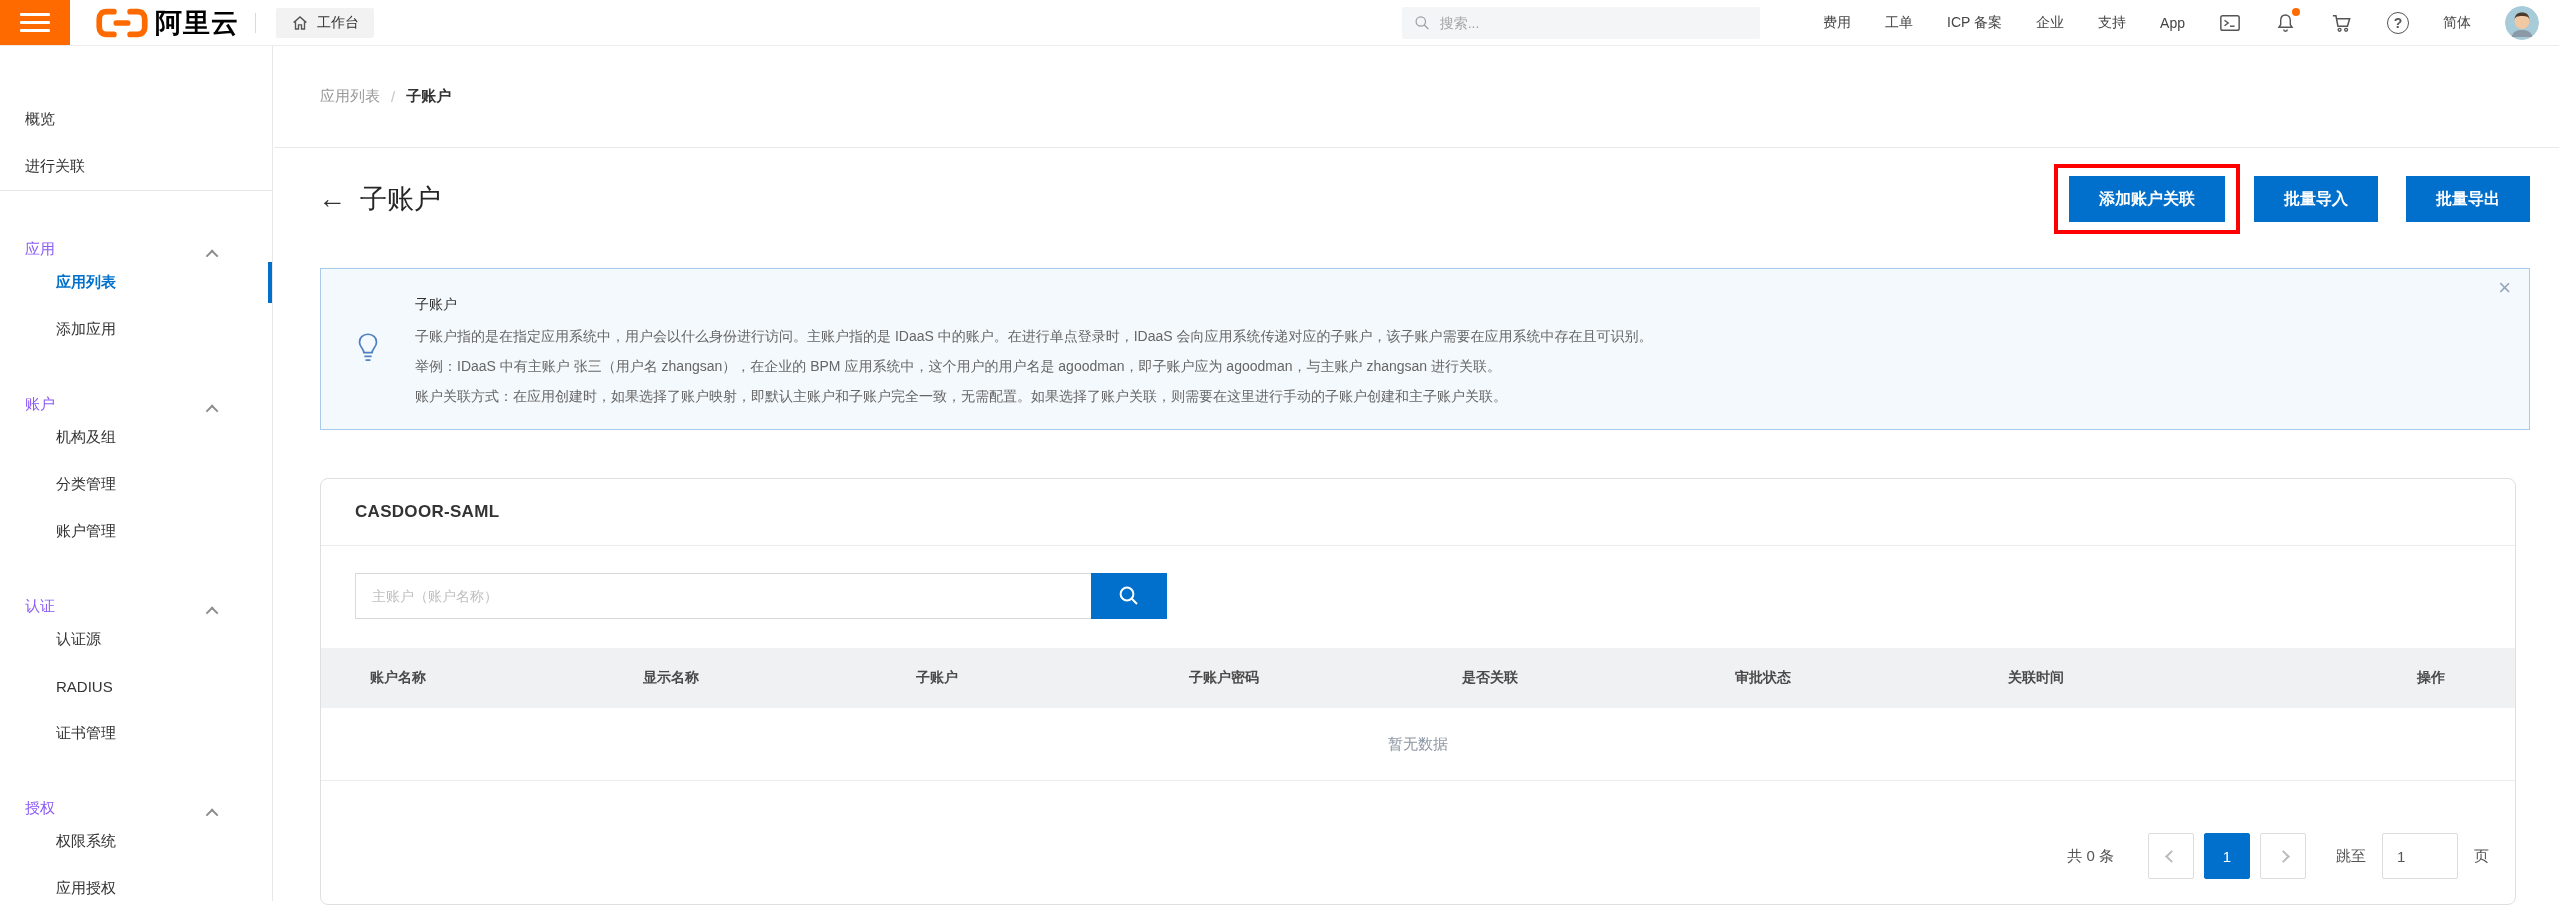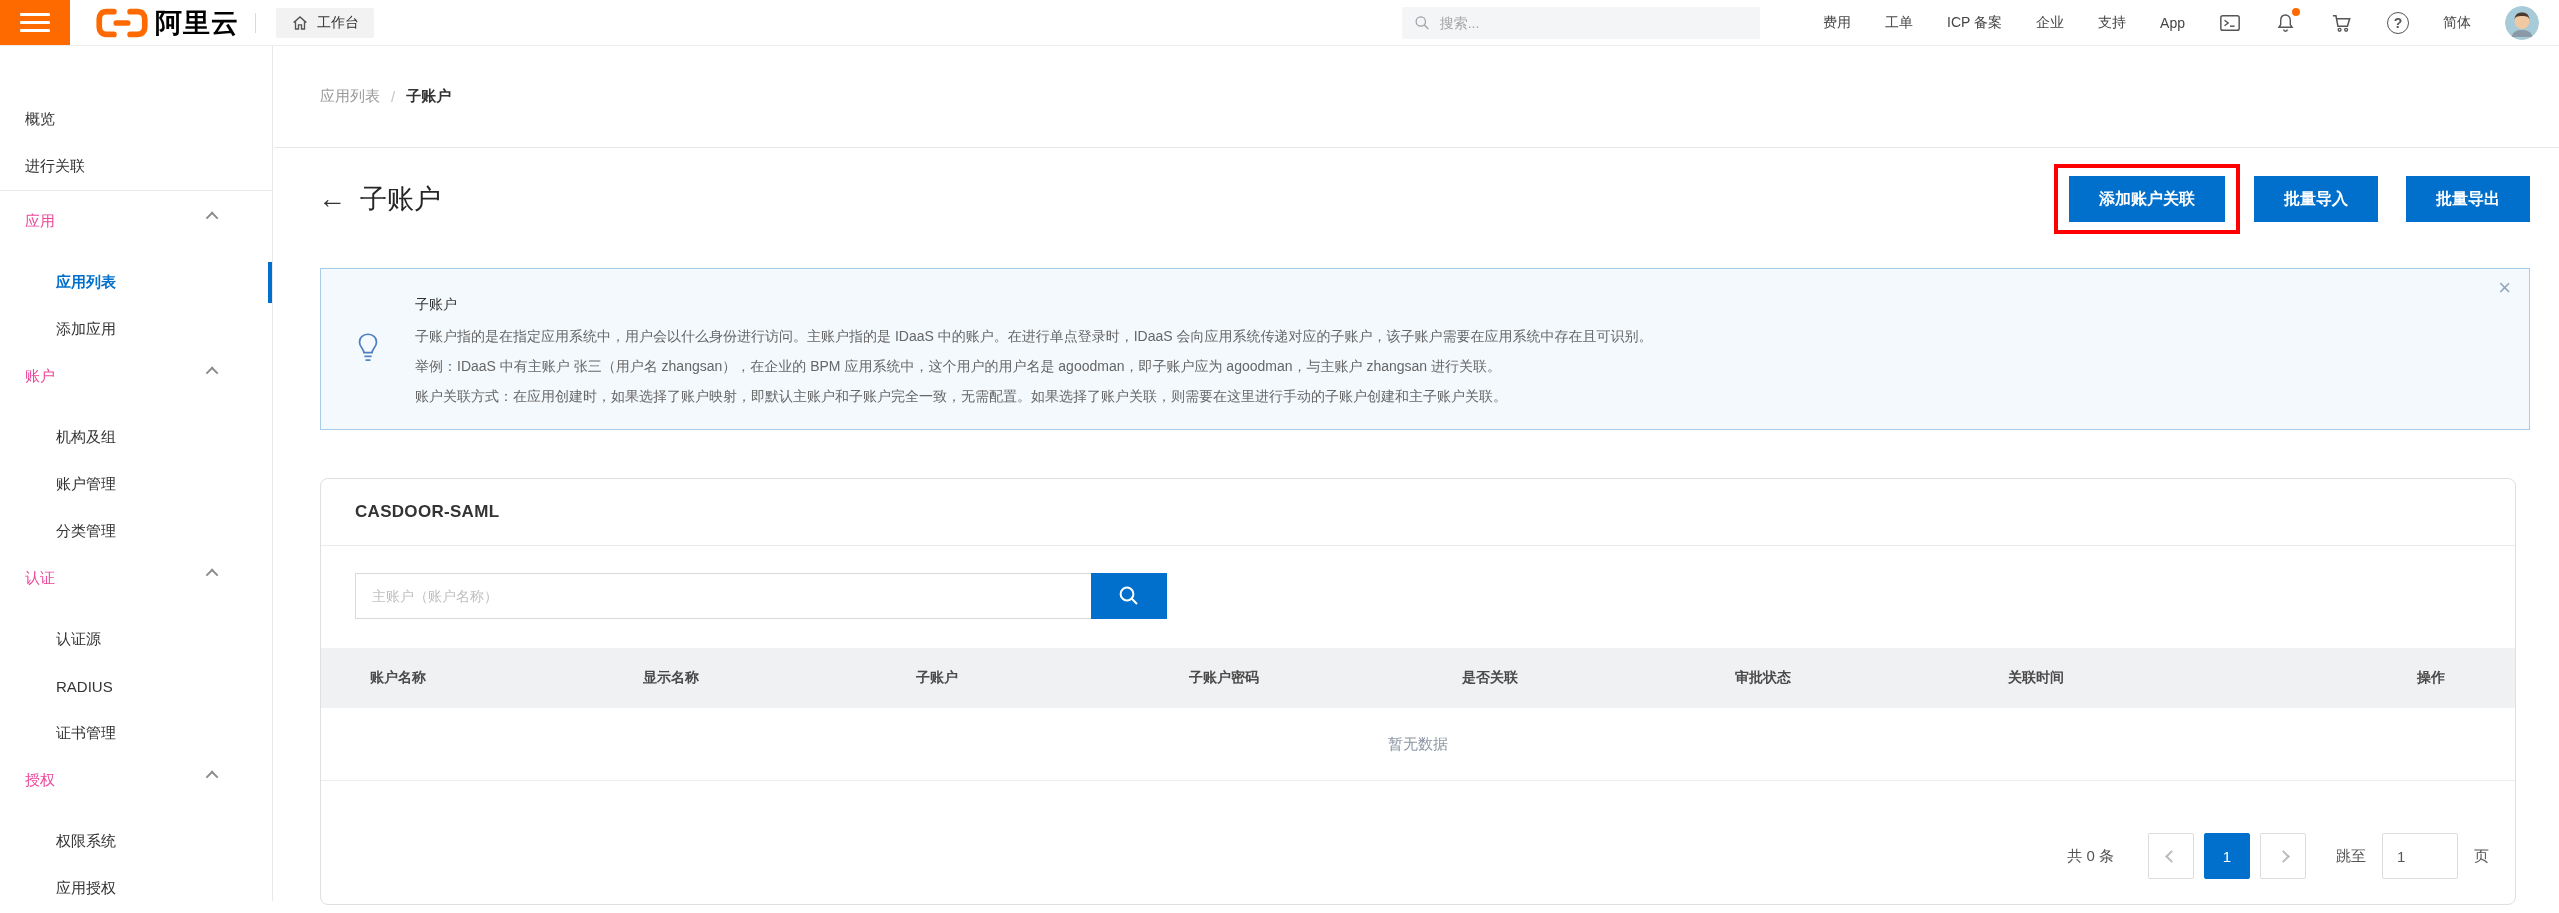--- a/index.html
+++ b/index.html
@@ -30,22 +30,22 @@
   .qmark{ width:22px; height:22px; border:1.7px solid #555; border-radius:50%; display:flex;
     align-items:center; justify-content:center; font-size:14px; color:#555; font-weight:bold; }
   .avatar{ width:34px; height:34px; border-radius:50%; overflow:hidden; cursor:pointer; flex:0 0 auto; }
 
   
   .sidebar{ position:absolute; left:0; top:46px; bottom:12px; width:273px; background:#fff;
     border-right:1px solid #e8e8e8; padding-top:50px; }
   .side-item{ height:47px; display:flex; align-items:center; padding-left:25px; font-size:15px;
     color:#333; cursor:pointer; }
   .side-divider{ height:1px; background:#e8e8e8; }
-  .side-group{ height:47px; display:flex; align-items:flex-start; padding:0 54px 0 25px;
-    font-size:15px; color:#ec4899; margin-top:14px; cursor:pointer; }
+  .side-group{ height:47px; display:flex; align-items:flex-end; padding:0 54px 0 25px;
+    font-size:15px; color:#8b5cf6; margin-top:14px; cursor:pointer; }
   .side-group.first{ margin-top:21px; }
   .side-group .glabel{ flex:1; }
   .chev-up{ width:9px; height:9px; border-left:2px solid #8c8c8c; border-top:2px solid #8c8c8c;
     transform:rotate(45deg) translateY(2px); }
   .side-sub{ height:47px; display:flex; align-items:center; padding-left:56px; font-size:15px;
     color:#333; cursor:pointer; position:relative; }
   .side-sub.selected{ color:#0070CC; font-weight:bold; }
   .side-sub.selected::after{ content:""; position:absolute; right:0; top:3px; bottom:3px;
     width:4px; background:#0070CC; }
 
@@ -187,22 +187,22 @@
     <span class="chev-up"></span>
   </div>
   <div class="side-sub selected">应用列表</div>
   <div class="side-sub">添加应用</div>
 
   <div class="side-group">
     <span class="glabel">账户</span>
     <span class="chev-up"></span>
   </div>
   <div class="side-sub">机构及组</div>
+  <div class="side-sub">分类管理</div>
   <div class="side-sub">账户管理</div>
-  <div class="side-sub">分类管理</div>
 
   <div class="side-group">
     <span class="glabel">认证</span>
     <span class="chev-up"></span>
   </div>
   <div class="side-sub">认证源</div>
   <div class="side-sub">RADIUS</div>
   <div class="side-sub">证书管理</div>
 
   <div class="side-group">

